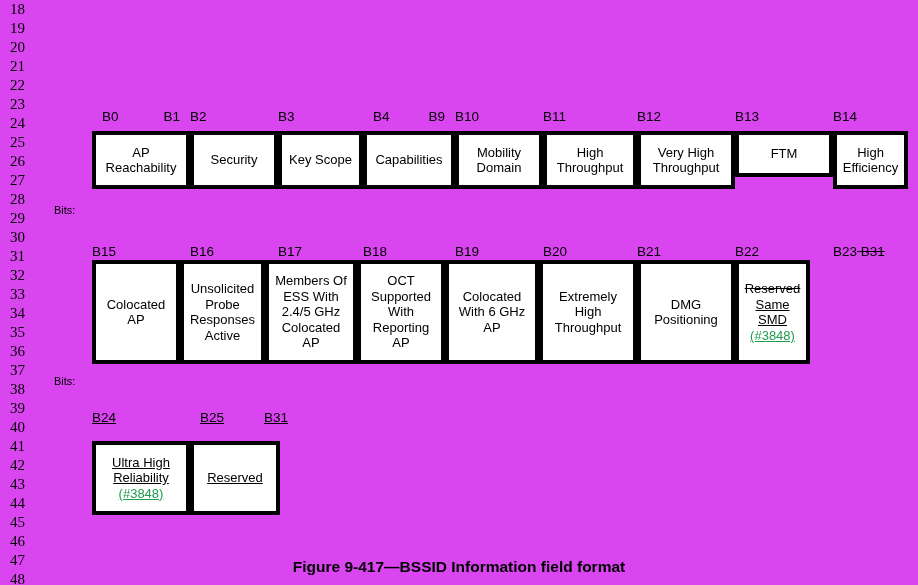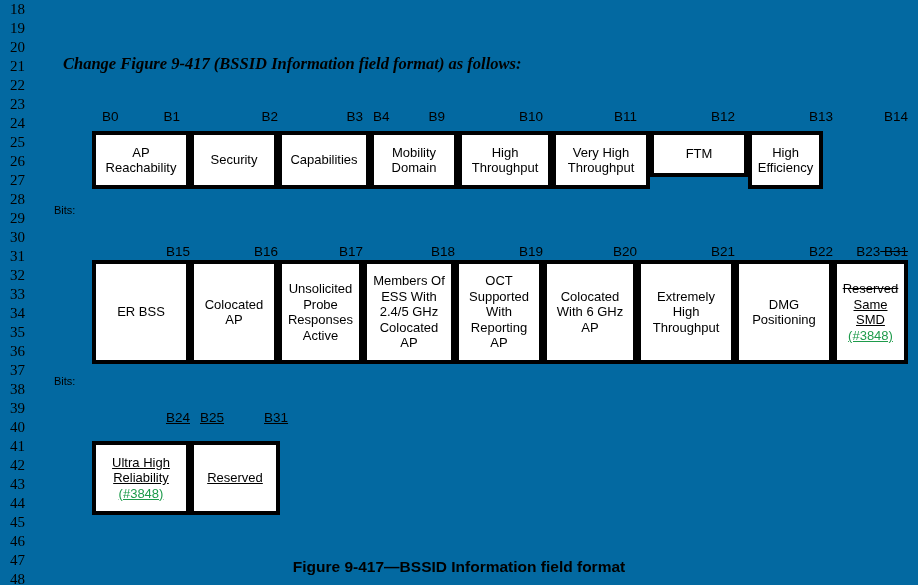--- a/index.html
+++ b/index.html
@@ -1,34 +1,34 @@
 <!DOCTYPE html>
 <html style="--green: #1e9b4b;"><head>
 <meta charset="utf-8">
 <style>
   html,body{margin:0;padding:0;background:#fff;}
   .page{
-    position:relative;width:918px;height:585px;background:#0369a1;color:#000;
+    position:relative;width:918px;height:585px;background:#d946ef;color:#000;
     font-family:"Liberation Sans",sans-serif;overflow:hidden;
   }
   .linenums{
     position:absolute;left:10px;top:0;width:30px;text-align:left;
     font-family:"Liberation Serif",serif;font-size:15px;line-height:19px;color:#000;
   }
   .heading{
     position:absolute;left:63px;top:1px;font-size:16px;font-weight:bold;white-space:nowrap;
   }
   .change{
     position:absolute;left:63px;top:54px;white-space:nowrap;
     font-family:"Liberation Serif",serif;font-style:italic;font-weight:bold;font-size:16.5px;
   }
   .figure{position:absolute;left:92px;top:0;width:824px;}
   .hdr-row,.box-row,.bits-row{position:absolute;left:0;display:flex;}
   .hcol{
-    display:flex;justify-content:flex-end;align-items:flex-start;
+    display:flex;justify-content:flex-start;align-items:flex-start;
     box-sizing:border-box;font-size:13.5px;white-space:nowrap;
   }
   .hcol.two{justify-content:space-between;padding:0 10px;}
   .cell{
     box-sizing:border-box;border:4px solid #000;background:#fff;
     display:flex;align-items:center;justify-content:center;
     text-align:center;font-size:13px;line-height:15.5px;
   }
   .cin{width:100%;}
   .bits-label{position:absolute;left:-38px;top:3px;font-size:11px;text-align:right;}
@@ -70,21 +70,20 @@
       <div>40</div>
       <div>41</div>
       <div>42</div>
       <div>43</div>
       <div>44</div>
       <div>45</div>
       <div>46</div>
       <div>47</div>
       <div>48</div>
     </div>
-  <div class="change">Change Figure 9-417 (BSSID Information field format) as follows:</div>
   <div class="figure">
       <div class="hdr-row" style="top: 109px;">
         <div class="hcol two" style="width: 98px;">
           <span><span>B0</span></span>
           <span><span>B1</span></span>
         </div>
         <div class="hcol" style="width: 88px;">
           <span><span>B2</span></span>
         </div>
         <div class="hcol" style="width: 85px;">
@@ -115,20 +114,25 @@
           <div class="cin">
             <div><span>AP</span></div>
             <div><span>Reachability</span></div>
           </div>
         </div>
         <div class="cell" style="width: 88px; height: 58px;">
           <div class="cin">
             <div><span>Security</span></div>
           </div>
         </div>
+        <div class="cell" style="width: 85px; height: 58px;">
+          <div class="cin">
+            <div><span>Key Scope</span></div>
+          </div>
+        </div>
         <div class="cell" style="width: 92px; height: 58px;">
           <div class="cin">
             <div><span>Capabilities</span></div>
           </div>
         </div>
         <div class="cell" style="width: 88px; height: 58px;">
           <div class="cin">
             <div><span>Mobility</span></div>
             <div><span>Domain</span></div>
           </div>
@@ -183,25 +187,20 @@
           <span><span>B21</span></span>
         </div>
         <div class="hcol" style="width: 98px;">
           <span><span>B22</span></span>
         </div>
         <div class="hcol" style="width: 75px;">
           <span><span>B23</span><span class="st"> B31</span></span>
         </div>
       </div>
       <div class="box-row" style="top: 260px;">
-        <div class="cell" style="width: 98px; height: 104px;">
-          <div class="cin">
-            <div><span>ER BSS</span></div>
-          </div>
-        </div>
         <div class="cell" style="width: 88px; height: 104px;">
           <div class="cin">
             <div><span>Colocated</span></div>
             <div><span>AP</span></div>
           </div>
         </div>
         <div class="cell" style="width: 85px; height: 104px;">
           <div class="cin">
             <div><span>Unsolicited</span></div>
             <div><span>Probe</span></div>

